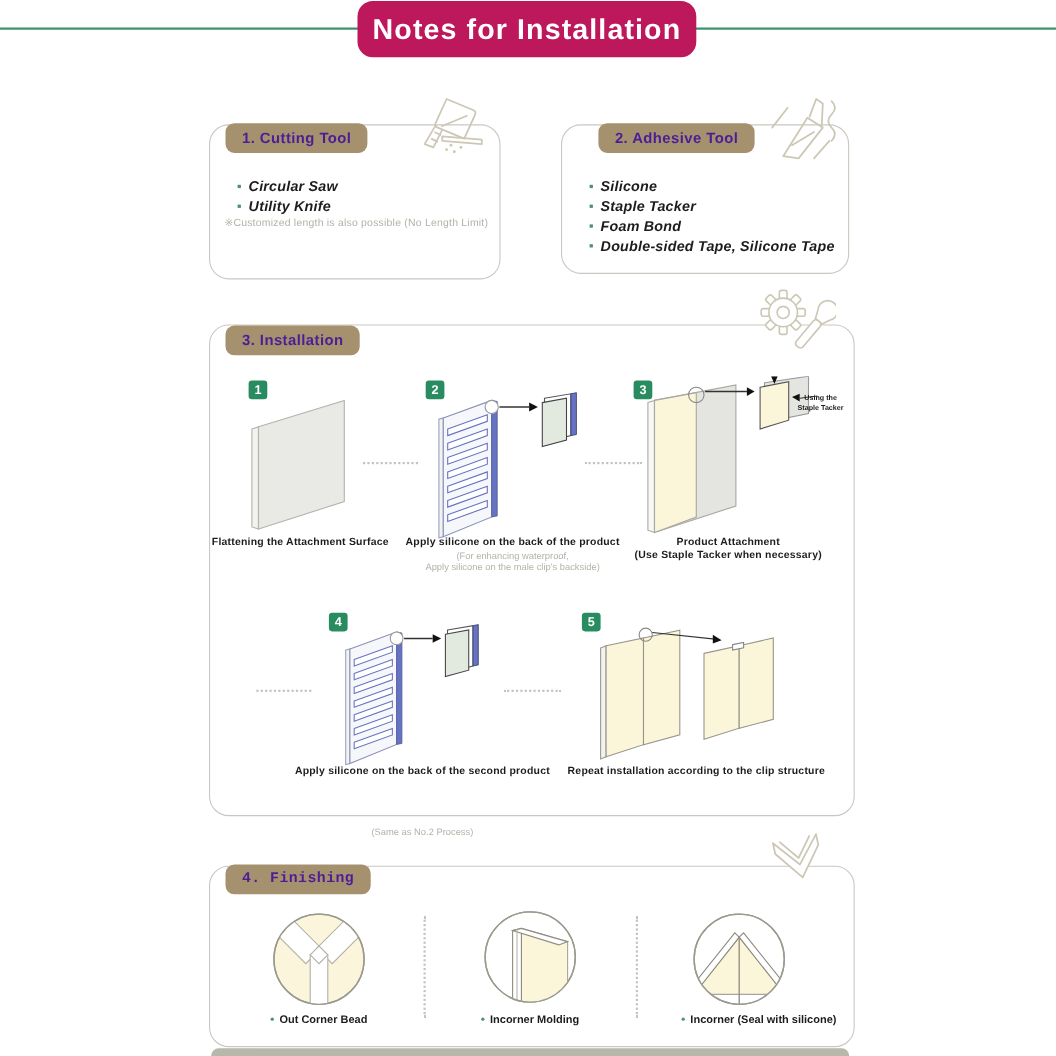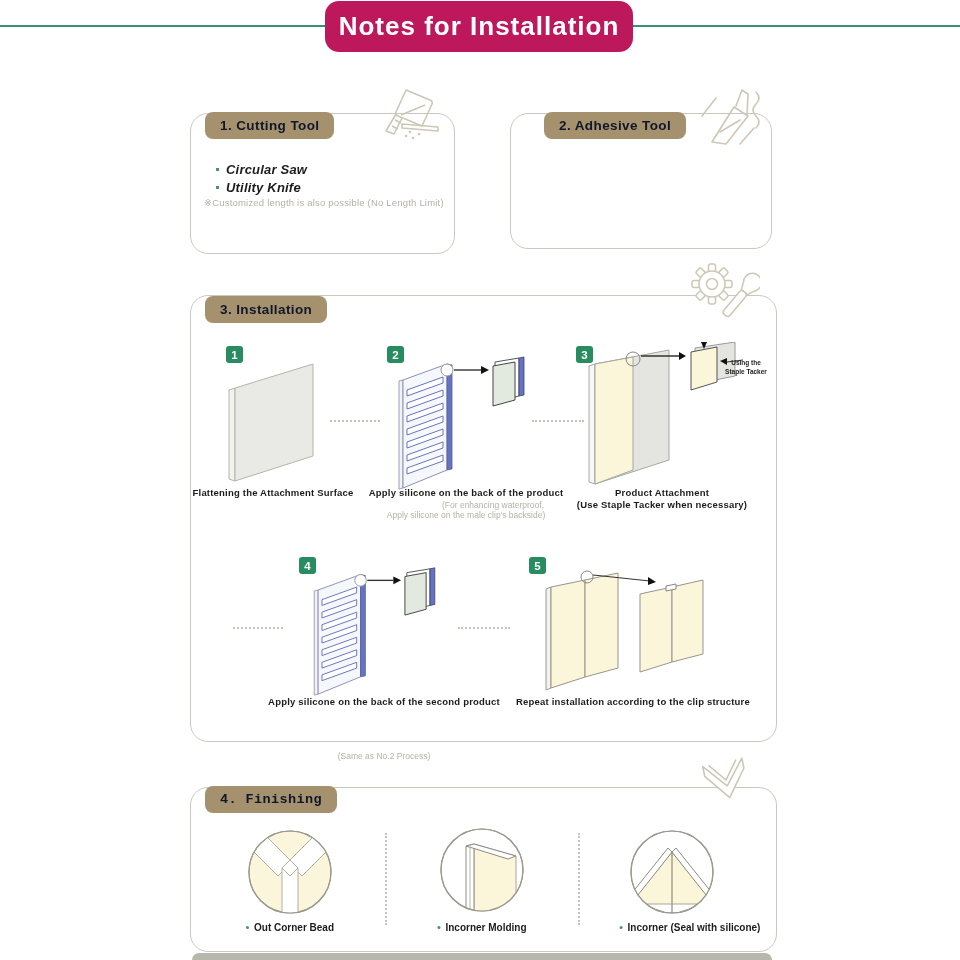--- a/index.html
+++ b/index.html
@@ -7,21 +7,21 @@
   .page{position:relative;width:960px;height:960px;background:#fff;overflow:hidden;}
 
   
   .header-line{position:absolute;left:0;top:25px;width:960px;height:2px;background:#37926c;}
   .header-pill{position:absolute;left:325px;top:1px;width:308px;height:51px;background:#be185d;
     border-radius:14px;display:flex;align-items:center;justify-content:center;}
   .header-pill span{color:#fff;font-weight:700;font-size:26px;letter-spacing:1px;}
 
   
   .box{position:absolute;border:1.5px solid #c9c8c0;border-radius:18px;background:#fff;}
-  .badge{position:absolute;height:27px;background:#a6916e;color:#0f172a;font-weight:700;font-size:13.5px;
+  .badge{position:absolute;height:27px;background:#a6916e;color:#4c1d95;font-weight:700;font-size:13.5px;
     letter-spacing:.4px;border-radius:8px;display:flex;align-items:center;padding:0 15px;z-index:3;}
 
   
   .blist{position:absolute;z-index:2;}
   .blist .row{display:flex;align-items:center;height:18px;}
   .sq{width:3px;height:3px;background:#4c9077;margin-right:7px;flex:0 0 auto;}
   .blist .lbl{font-weight:700;font-size:13px;letter-spacing:.2px;font-style:italic;}
   .note{position:absolute;font-size:9.5px;color:#b5b1a7;letter-spacing:.2px;z-index:2;}
 
   
@@ -91,20 +91,38 @@
   </div>
   <svg class="svgabs" style="left:698px;top:82px;" width="66" height="64" viewBox="0 0 66 64">
     <g fill="none" stroke="#cdc7b5" stroke-width="1.6" stroke-linejoin="round" stroke-linecap="round">
       <path d="M14,60 L36,25 L50,34 L28,62 Z"></path>
       <path d="M38,24 L44,8 L50,12 L49,33"></path>
       <path d="M22,50 L42,38"></path>
       <path d="M58,10 c4,4 4,8 0,12 c-4,4 -4,8 0,12 c4,4 4,8 0,12"></path>
       <path d="M4,34 L18,16 M42,62 L56,46"></path>
     </g>
   </svg>
+  <div class="blist" style="left:536px;top:160px;">
+    <div class="row">
+      <span class="sq"></span>
+      <span class="lbl">Silicone</span>
+    </div>
+    <div class="row">
+      <span class="sq"></span>
+      <span class="lbl">Staple Tacker</span>
+    </div>
+    <div class="row">
+      <span class="sq"></span>
+      <span class="lbl">Foam Bond</span>
+    </div>
+    <div class="row">
+      <span class="sq"></span>
+      <span class="lbl">Double-sided Tape, Silicone Tape</span>
+    </div>
+  </div>
 
   <div class="box" style="left:190px;top:295px;width:585px;height:445px;"></div>
   <div class="badge" style="left:205px;top:296px;">
     <span>3. Installation</span>
   </div>
   <svg class="svgabs" style="left:686px;top:258px;" width="74" height="72" viewBox="0 0 74 72">
     <g stroke="#cdc7b5" stroke-width="1.5" fill="#fff">
       <g>
         <rect x="22.5" y="6" width="7" height="8" rx="2"></rect>
         <rect x="22.5" y="6" width="7" height="8" rx="2" transform="rotate(45 26 26)"></rect>
@@ -212,21 +230,21 @@
     <circle cx="47" cy="15" r="6" fill="none" stroke="#888" stroke-width="1"></circle>
     <line x1="53" y1="13" x2="110" y2="19" stroke="#333" stroke-width="1"></line>
     <polygon points="108,15 116,20 108,23" fill="#111"></polygon>
     <polygon points="100,32 132,25 132,100 100,110" fill="#fbf5da" stroke="#99958a" stroke-width="1"></polygon>
     <polygon points="132,25 163,18 163,92 132,100" fill="#fbf5da" stroke="#99958a" stroke-width="1"></polygon>
     <polygon points="126,24 136,22 136,27 126,29" fill="#ffffff" stroke="#888" stroke-width="1"></polygon>
   </svg>
 
   <div class="cap" style="left:273px;top:487px;">Flattening the Attachment Surface</div>
   <div class="cap" style="left:466px;top:487px;">Apply silicone on the back of the product</div>
-  <div class="subcap" style="left:466px;top:500px;margin-left:27px;">(For enhancing waterproof,</div>
+  <div class="subcap" style="left:466px;top:500px;">(For enhancing waterproof,</div>
   <div class="subcap" style="left:466px;top:510px;">Apply silicone on the male clip's backside)</div>
   <div class="cap" style="left:662px;top:487px;">Product Attachment</div>
   <div class="cap" style="left:662px;top:499px;">(Use Staple Tacker when necessary)</div>
   <div class="cap" style="left:384px;top:696px;">Apply silicone on the back of the second product</div>
   <div class="subcap" style="left:384px;top:710px;margin-top:41px;">(Same as No.2 Process)</div>
   <div class="cap" style="left:633px;top:696px;">Repeat installation according to the clip structure</div>
 
   <div class="hdots" style="left:330px;top:420px;width:50px;"></div>
   <div class="hdots" style="left:532px;top:420px;width:52px;"></div>
   <div class="hdots" style="left:233px;top:627px;width:50px;"></div>

